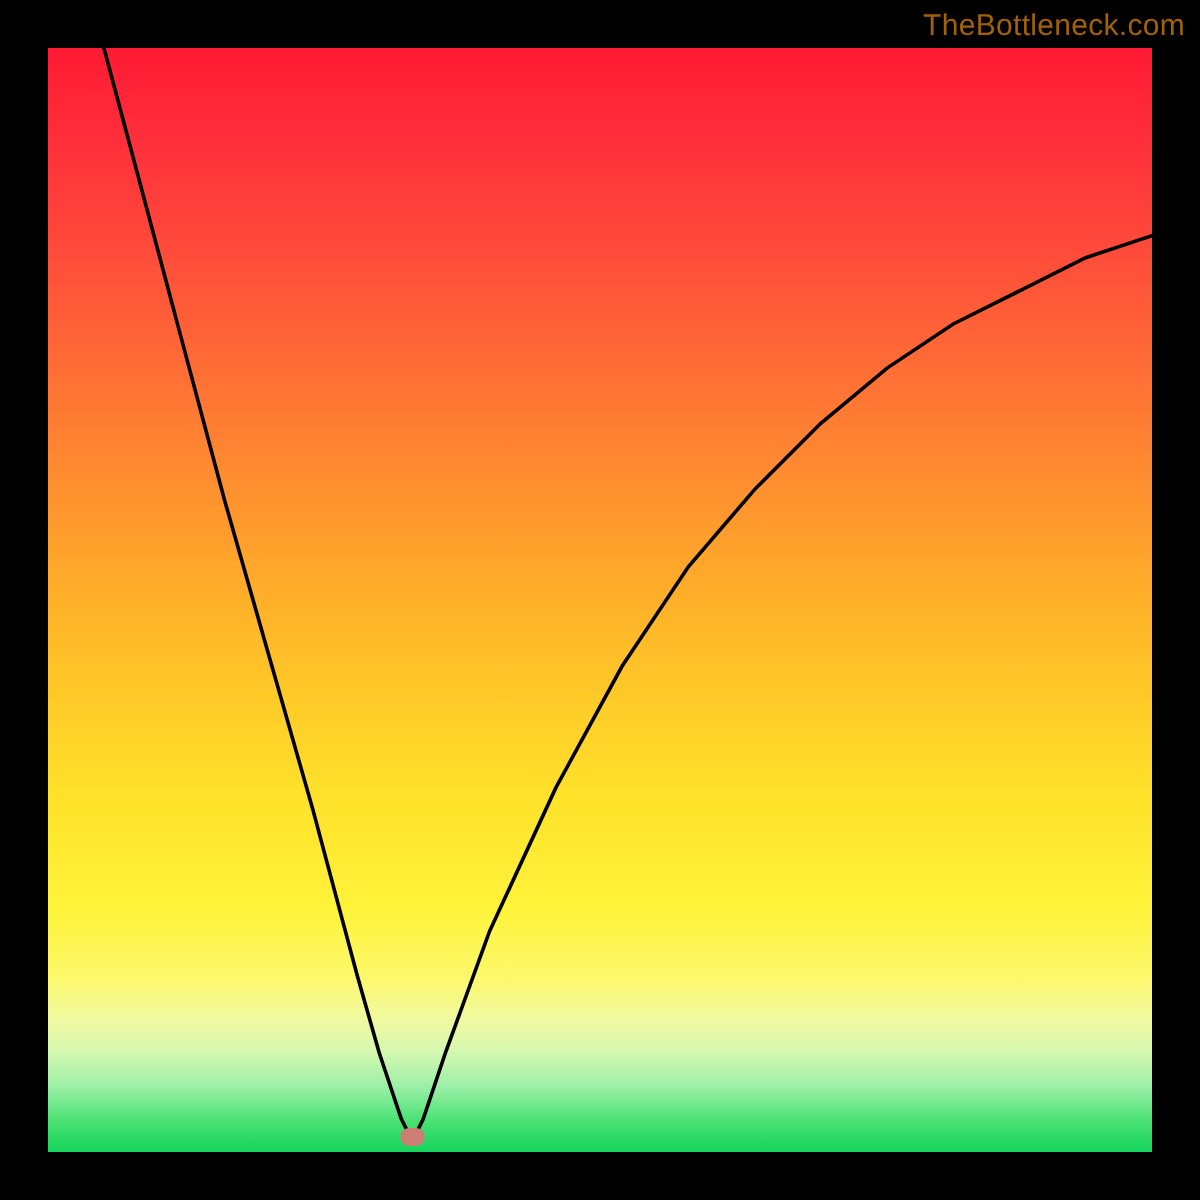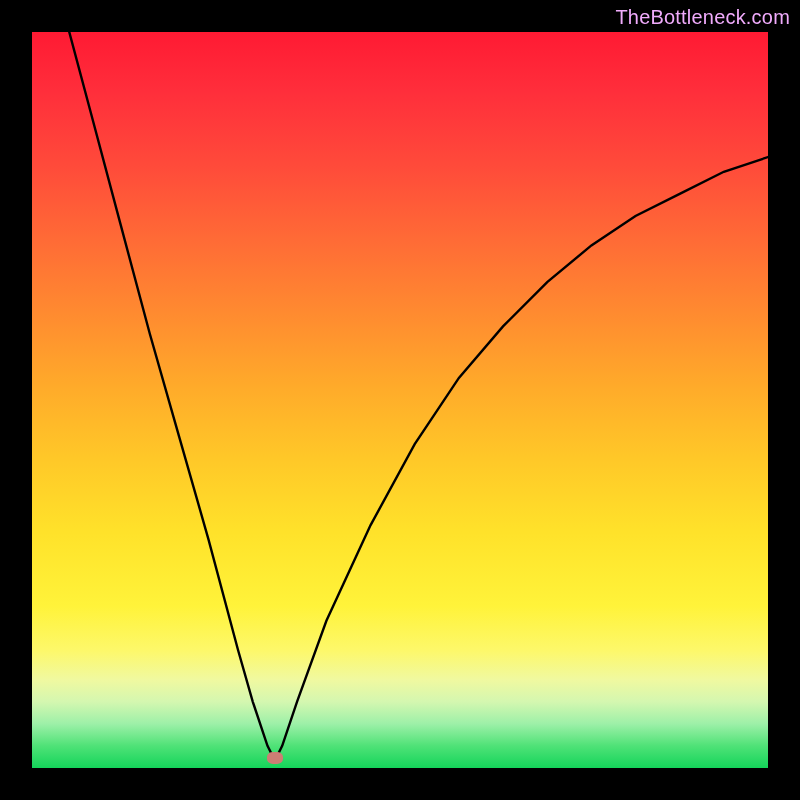--- a/index.html
+++ b/index.html
@@ -56,21 +56,21 @@
     width: 16px;
     height: 12px;
     border-radius: 6px / 5px;
     background: #cc7e74;
     transform: translate(-50%, -50%);
   }
   .watermark {
     position: absolute;
     top: 6px;
     right: 10px;
-    color: #f0abfc;
+    color: #a16207;
     font-size: 20px;
     font-weight: 500;
     letter-spacing: 0.2px;
   }
 </style>
 </head>
 <body>
 
 <div class="outer">
 

